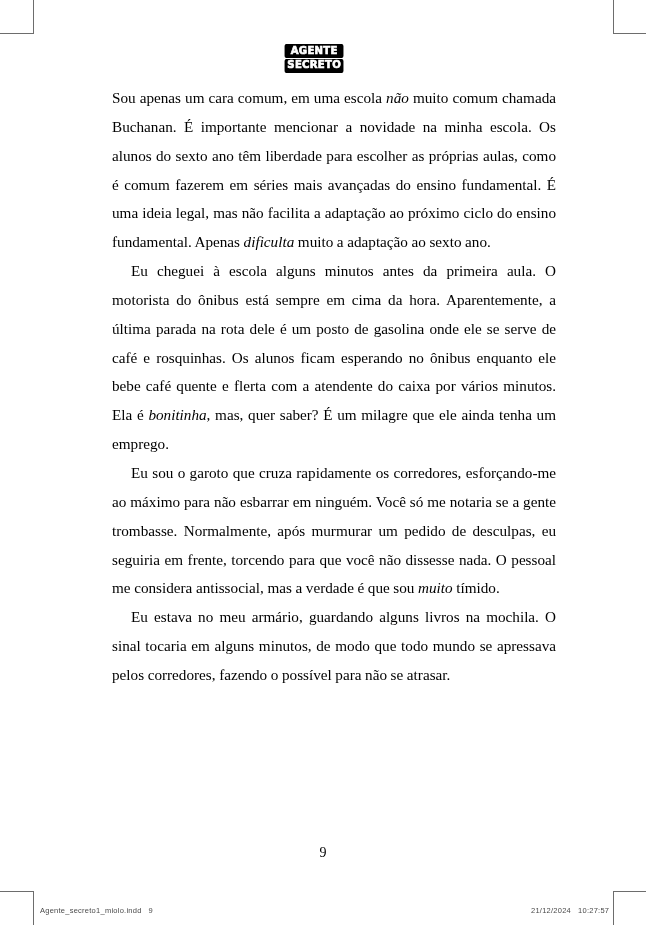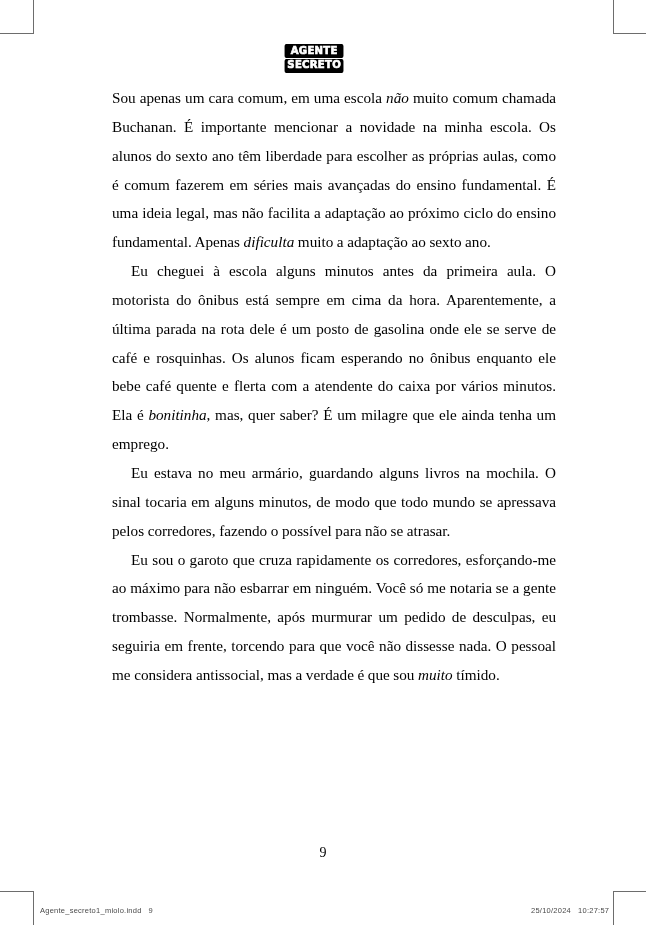--- a/index.html
+++ b/index.html
@@ -128,20 +128,20 @@
 <div class="runhead">
   <div class="logo-badge">
     <span class="l1">AGENTE</span>
     <span class="l2">SECRETO</span>
   </div>
 </div>
 
 <div class="textblock" id="textblock">
     <p class="para"><span>Sou apenas um cara comum, em uma escola </span><i>não</i><span> muito comum chamada Buchanan. É importante mencionar a novidade na minha escola. Os alunos do sexto ano têm liberdade para escolher as próprias aulas, como é comum fazerem em séries mais avançadas do ensino fundamental. É uma ideia legal, mas não facilita a adaptação ao próximo ciclo do ensino fundamental. Apenas </span><i>dificulta</i><span> muito a adaptação ao sexto ano.</span></p>
     <p class="para"><span>Eu cheguei à escola alguns minutos antes da primeira aula. O motorista do ônibus está sempre em cima da hora. Aparentemente, a última parada na rota dele é um posto de gasolina onde ele se serve de café e rosquinhas. Os alunos ficam esperando no ônibus enquanto ele bebe café quente e flerta com a atendente do caixa por vários minutos. Ela é </span><i>bonitinha</i><span>, mas, quer saber? É um milagre que ele ainda tenha um emprego.</span></p>
+    <p class="para"><span>Eu sou o garoto que cruza rapidamente os corredores, esforçando-me ao máximo para não esbarrar em ninguém. Você só me notaria se a gente trombasse. Normalmente, após murmurar um pedido de desculpas, eu seguiria em frente, torcendo para que você não dissesse nada. O pessoal me considera antissocial, mas a verdade é que sou </span><i>muito</i><span> tímido.</span></p>
     <p class="para"><span>Eu estava no meu armário, guardando alguns livros na mochila. O sinal tocaria em alguns minutos, de modo que todo mundo se apressava pelos corredores, fazendo o possível para não se atrasar.</span></p>
-    <p class="para"><span>Eu sou o garoto que cruza rapidamente os corredores, esforçando-me ao máximo para não esbarrar em ninguém. Você só me notaria se a gente trombasse. Normalmente, após murmurar um pedido de desculpas, eu seguiria em frente, torcendo para que você não dissesse nada. O pessoal me considera antissocial, mas a verdade é que sou </span><i>muito</i><span> tímido.</span></p>
   </div>
 
 <div class="folio">9</div>
 
 <div class="slug slug-left" id="slug-left">Agente_secreto1_miolo.indd   9</div>
-<div class="slug slug-right" id="slug-right">25/10/2024   10:27:57</div>
+<div class="slug slug-right" id="slug-right">21/12/2024   10:27:57</div>
 
 </body></html>

